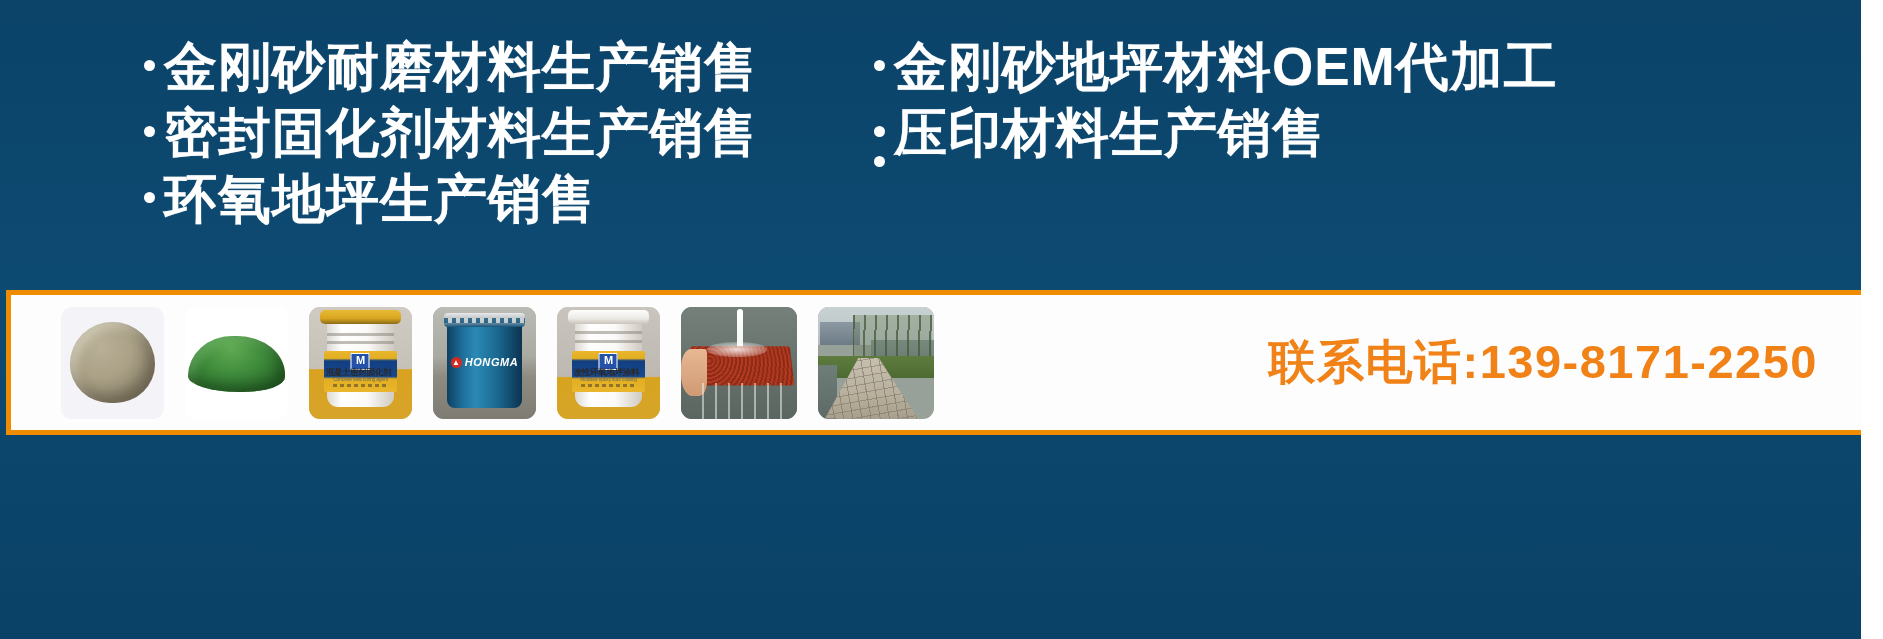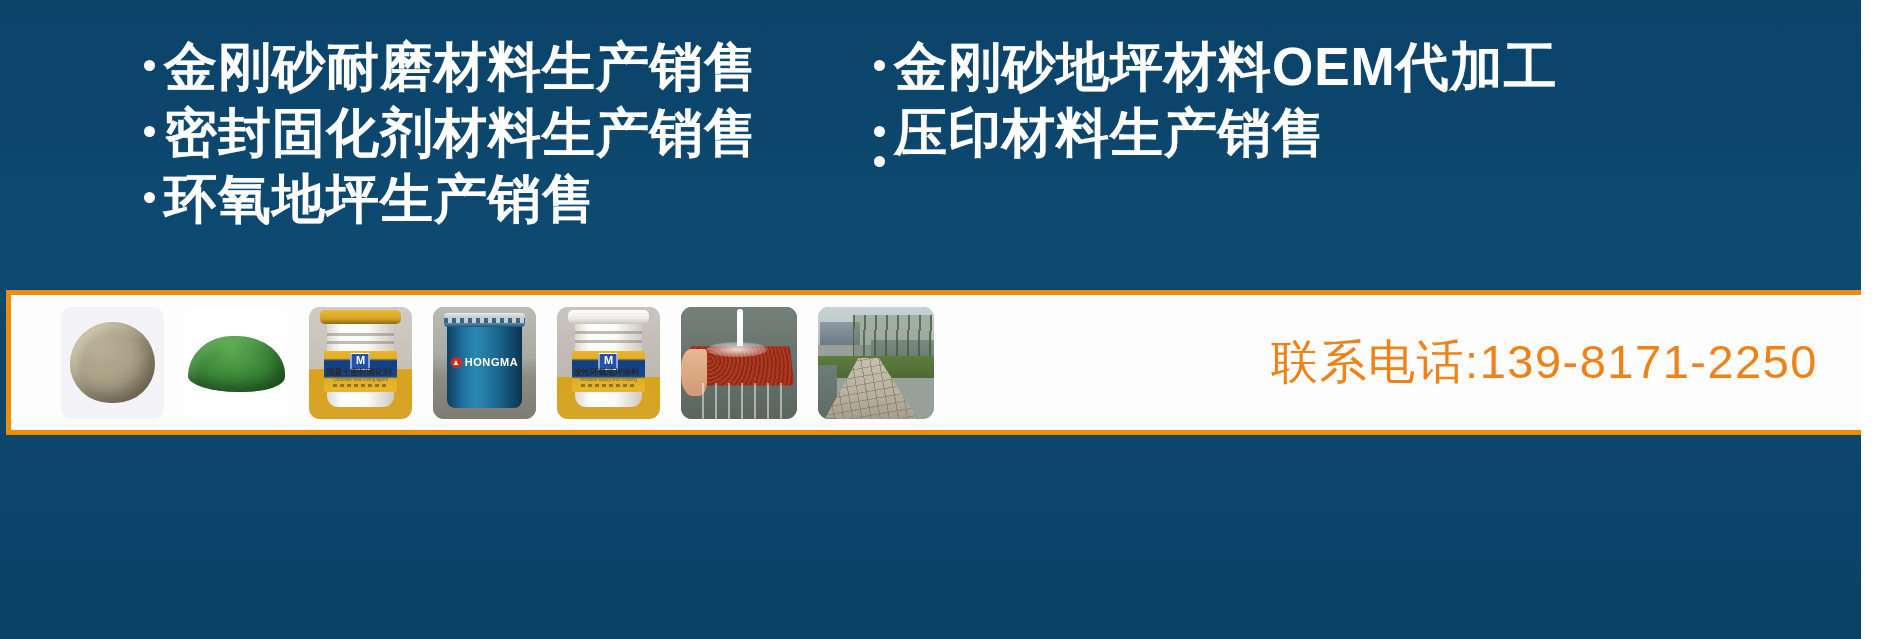--- a/index.html
+++ b/index.html
@@ -222,21 +222,21 @@
 
   
   .tp-bucket.white-lid .lid {
     background: linear-gradient(180deg,#fdfdfd 0%, #eceae4 60%, #c9c4bb 100%);
   }
   .tp-bucket.white-lid .floorbg {
     background: linear-gradient(180deg,#c9c5be 0%, #bdb8b0 62%, #d8a41f 63%, #d6a529 100%);
   }
 
   
-  .tp-drum { background: #9b9c92; }
+  .tp-drum { background: #9b9c92; font-style: italic; }
   .tp-drum .bgwall {
     position: absolute; inset: 0;
     background: linear-gradient(180deg,#b9bbb4 0%, #a9aaa2 44%, #8e8c82 62%, #7e7c72 100%);
   }
   .tp-drum .body {
     position: absolute;
     left: 14%;
     top: 11%;
     width: 72%;
     height: 80%;
@@ -370,21 +370,21 @@
     position:absolute; left: 0; top: 52%; bottom: 0; width: 16%;
     background: linear-gradient(180deg,#6f7d78 0%, #5d6a66 100%);
   }
 
   
   #phone {
     margin-left: auto;
     margin-right: 54px;
     color: #f08217;
     font-size: 47px;
-    font-weight: normal;
+    font-weight: bold;
     letter-spacing: 1.5px;
     white-space: nowrap;
     font-family: "Liberation Sans", "DejaVu Sans", sans-serif;
   }
 
   
   #bottom {
     position: absolute;
     left: 0;
     top: 438px;

